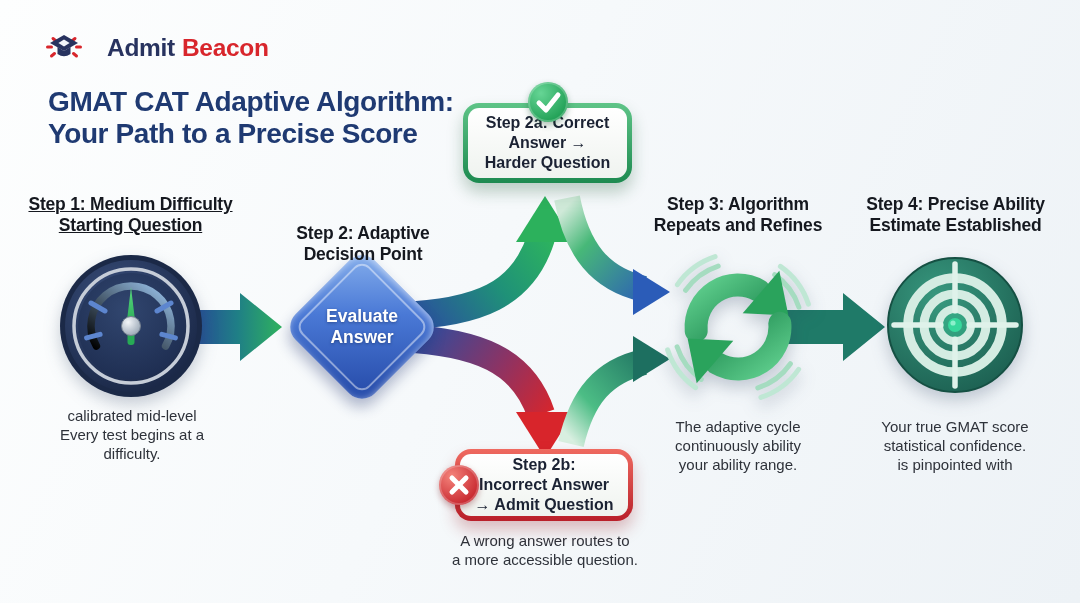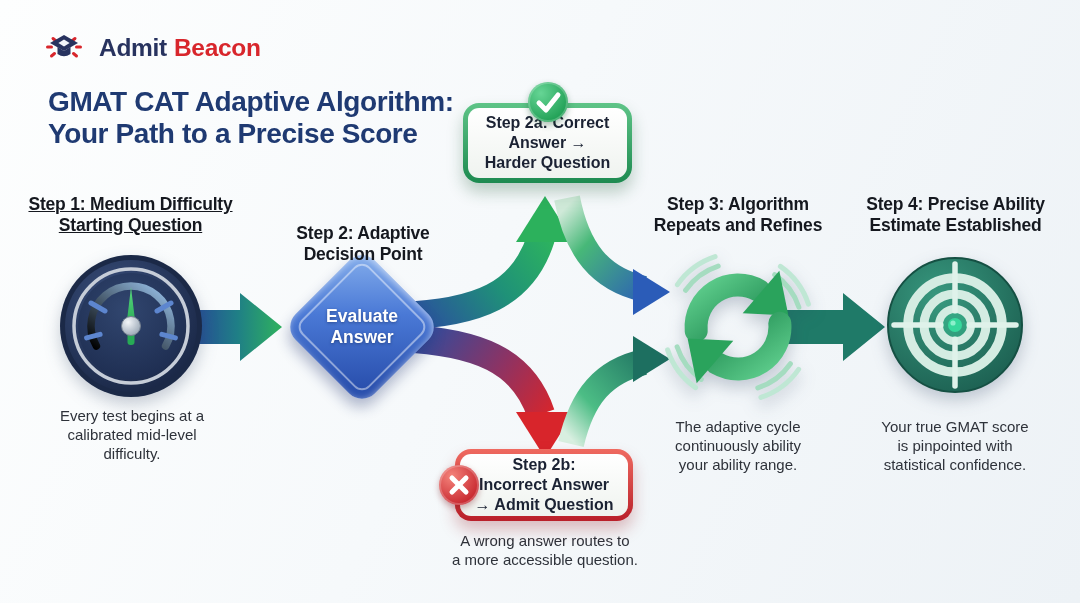--- a/index.html
+++ b/index.html
@@ -3,21 +3,21 @@
 <meta charset="utf-8">
 <style>
   * { margin:0; padding:0; box-sizing:border-box; }
   html,body { background:#e8edf1; }
   .canvas {
     position:relative; width:1080px; height:603px; overflow:hidden;
     background:linear-gradient(115deg,#fdfefe 0%,#f6f9fb 45%,#edf2f6 100%);
     font-family:"Liberation Sans", sans-serif;
   }
   .arrows { position:absolute; left:0; top:0; z-index:1; }
-  .brand { position:absolute; left:46px; top:32px; display:flex; align-items:center; gap:17px; z-index:3; }
+  .brand { position:absolute; left:46px; top:32px; display:flex; align-items:center; gap:25px; z-index:3; }
   .brand-name { font-size:24.5px; font-weight:bold; color:#28335f; letter-spacing:-0.3px; }
   .brand-name .beacon { color:#d8262c; margin-left:7px; }
   .title { position:absolute; left:48px; top:86px; z-index:3; color:#1f3a72; font-weight:bold;
            font-size:28px; line-height:31.5px; letter-spacing:-0.4px; }
   .title span { display:block; }
   .hdr { position:absolute; z-index:3; text-align:center; font-weight:bold; font-size:17.5px;
          line-height:21px; color:#15181f; letter-spacing:-0.2px; }
   .hdr span { display:block; }
   .cap { position:absolute; z-index:3; text-align:center; font-size:15px; line-height:19px; color:#2e323a; }
   .cap span { display:block; }
@@ -266,32 +266,32 @@
       <line x1="70" y1="84" x2="70" y2="131"></line>
       <line x1="9" y1="70" x2="56" y2="70"></line>
       <line x1="84" y1="70" x2="131" y2="70"></line>
     </g>
     <circle cx="70" cy="70" r="12" fill="#3fe0a6" opacity="0.30"></circle>
     <circle cx="70" cy="70" r="7" fill="#36d89c"></circle>
     <circle cx="68" cy="68" r="2.6" fill="#9af4d4" opacity="0.85"></circle>
   </svg>
 
   <div class="cap" style="left:38px;top:406px;width:188px;">
+    <span>calibrated mid-level</span>
     <span>Every test begins at a</span>
-    <span>calibrated mid-level</span>
     <span>difficulty.</span>
   </div>
   <div class="cap" style="left:644px;top:417px;width:188px;">
     <span>The adaptive cycle</span>
     <span>continuously ability</span>
     <span>your ability range.</span>
   </div>
   <div class="cap" style="left:855px;top:417px;width:200px;">
     <span>Your true GMAT score</span>
+    <span>statistical confidence.</span>
     <span>is pinpointed with</span>
-    <span>statistical confidence.</span>
   </div>
   <div class="cap" style="left:420px;top:531px;width:250px;">
     <span>A wrong answer routes to</span>
     <span>a more accessible question.</span>
   </div>
 
 </div>
 
 </body></html>

